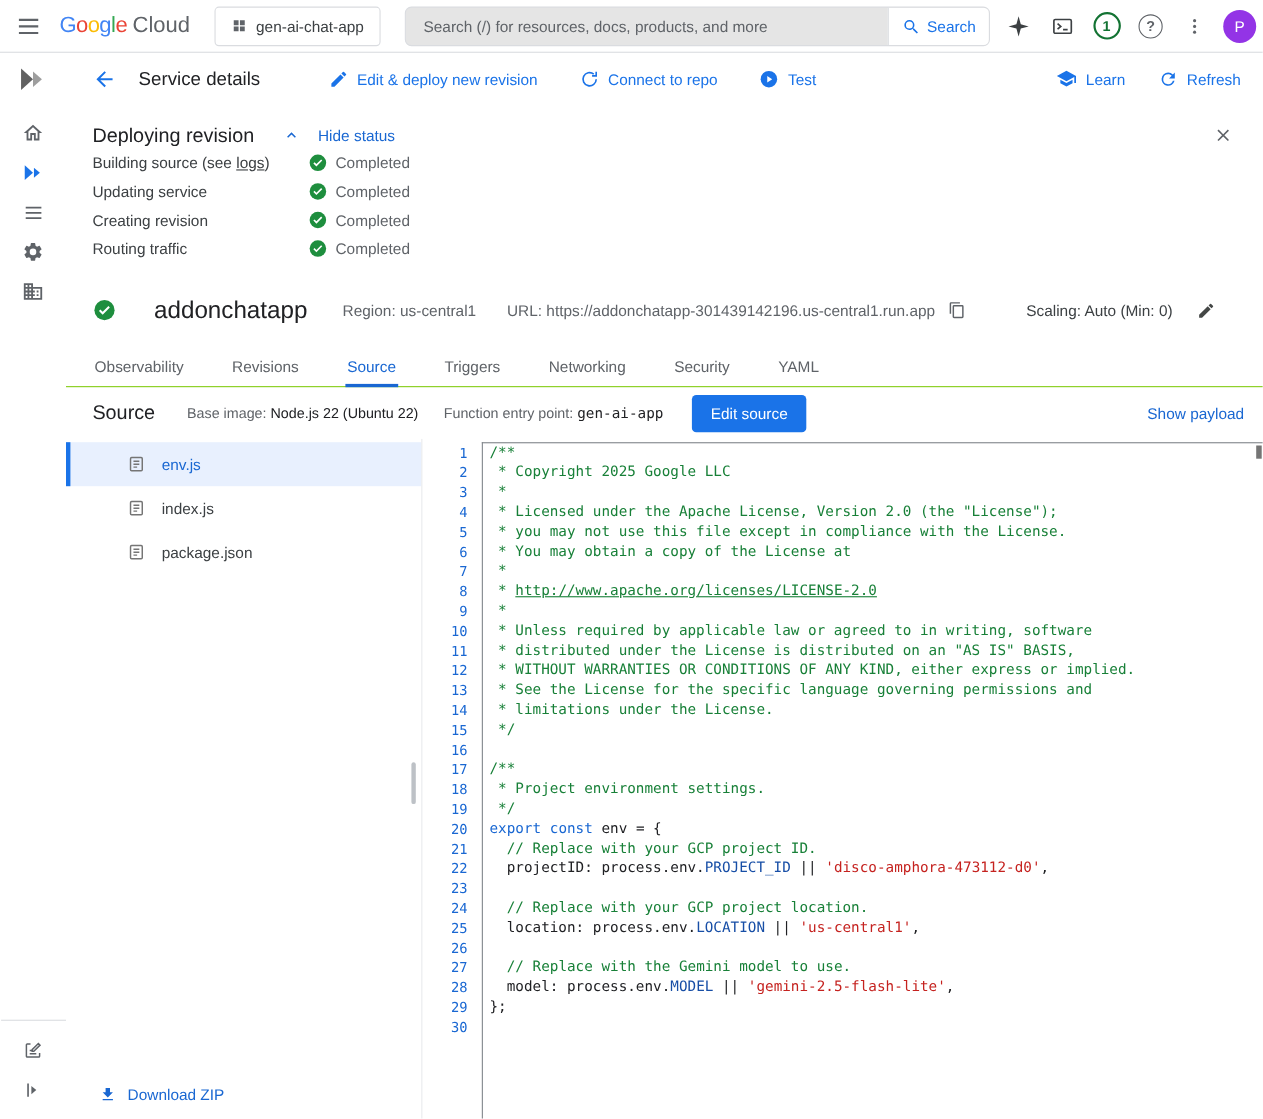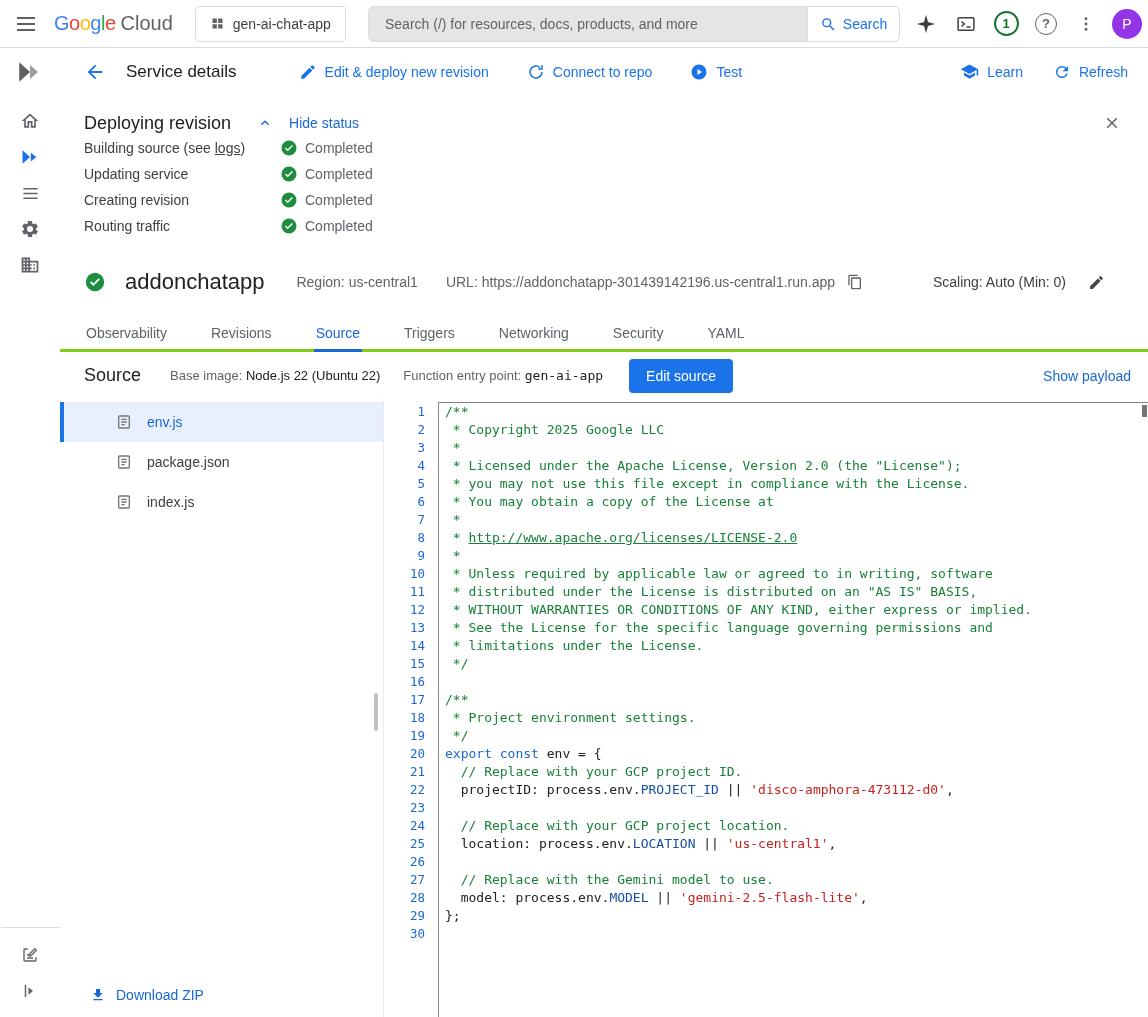--- a/index.html
+++ b/index.html
@@ -57,30 +57,30 @@
   .dp-title { font-size:18px; color:#202124; }
   .hide-status { display:flex; align-items:center; gap:16px; color:#1967d2; font-weight:500; margin-left:26px; }
   .dp-close { margin-left:auto; width:24px; height:24px; display:flex; align-items:center; justify-content:center; }
   .dp-steps { }
   .step-row { height:26px; display:flex; align-items:center; font-size:14px; }
   .step-label { width:196px; color:#3c4043; }
   .step-link { color:#3c4043; text-decoration:underline; cursor:pointer; }
   .step-status { display:flex; align-items:center; gap:7px; color:#5f6368; }
 
   .service-header { display:flex; align-items:center; padding:18px 24px 8px 24px; }
-  .svc-name { font-size:22px; color:#202124; margin-left:19px; }
+  .svc-name { font-size:22px; color:#202124; margin-left:34px; }
   .kv { margin-left:32px; font-size:14px; white-space:nowrap; }
   .kv .k { color:#5f6368; }
   .kv .v { color:#5f6368; }
   .kv.url-group { margin-left:28px; }
   .copy-btn { margin-left:8px; width:24px; height:24px; display:flex; align-items:center; justify-content:center; }
   .scaling { margin-left:auto; color:#3c4043; font-size:14px; white-space:nowrap; }
   .scale-edit { margin-left:18px; margin-right:16px; width:24px; height:24px; display:flex; align-items:center; justify-content:center; }
 
-  .tabs { margin-top:14px; height:35px; display:flex; gap:40px; padding-left:24px; border-bottom:3px solid #84cc16; }
+  .tabs { margin-top:14px; height:35px; display:flex; gap:40px; padding-left:24px; border-bottom:1px solid #84cc16; }
   .tab { font-size:14px; font-weight:500; color:#5f6368; height:35px; display:flex; align-items:center;
          border-bottom:3px solid transparent; padding:0 2px; }
   .tab.active { color:#1967d2; border-bottom-color:#1967d2; }
 
   .source-bar { height:47px; flex:0 0 47px; display:flex; align-items:center; padding:0 17px 0 24px; }
   .src-heading { font-size:18px; color:#202124; }
   .src-meta { margin-left:29px; font-size:13px; color:#5f6368; white-space:nowrap; }
   .src-meta .val { color:#202124; }
   .src-meta.entry { margin-left:23px; }
   .mono { font-family:"DejaVu Sans Mono", monospace; font-size:13px; }
@@ -415,30 +415,30 @@
         </span>
         <span class="file-name">env.js</span>
       </div>
       <div class="file-row">
         <span>
           <svg width="16" height="16" viewBox="0 0 24 24" fill="none" stroke="#757575" stroke-width="2">
               <rect x="4" y="3" width="16" height="18" rx="1.5"></rect>
               <path d="M8 8h8M8 12h8M8 16h5"></path>
             </svg>
         </span>
-        <span class="file-name">package.json</span>
+        <span class="file-name">index.js</span>
       </div>
       <div class="file-row">
         <span>
           <svg width="16" height="16" viewBox="0 0 24 24" fill="none" stroke="#757575" stroke-width="2">
               <rect x="4" y="3" width="16" height="18" rx="1.5"></rect>
               <path d="M8 8h8M8 12h8M8 16h5"></path>
             </svg>
         </span>
-        <span class="file-name">index.js</span>
+        <span class="file-name">package.json</span>
       </div>
       <div class="files-scrollthumb"></div>
       <button class="download">
         <span>
           <svg width="16" height="16" viewBox="0 0 24 24" fill="#1967d2">
               <path d="M19 9h-4V3H9v6H5l7 7 7-7zM5 18v2h14v-2H5z"></path>
             </svg>
         </span>
         <span>Download ZIP</span>
       </button>

